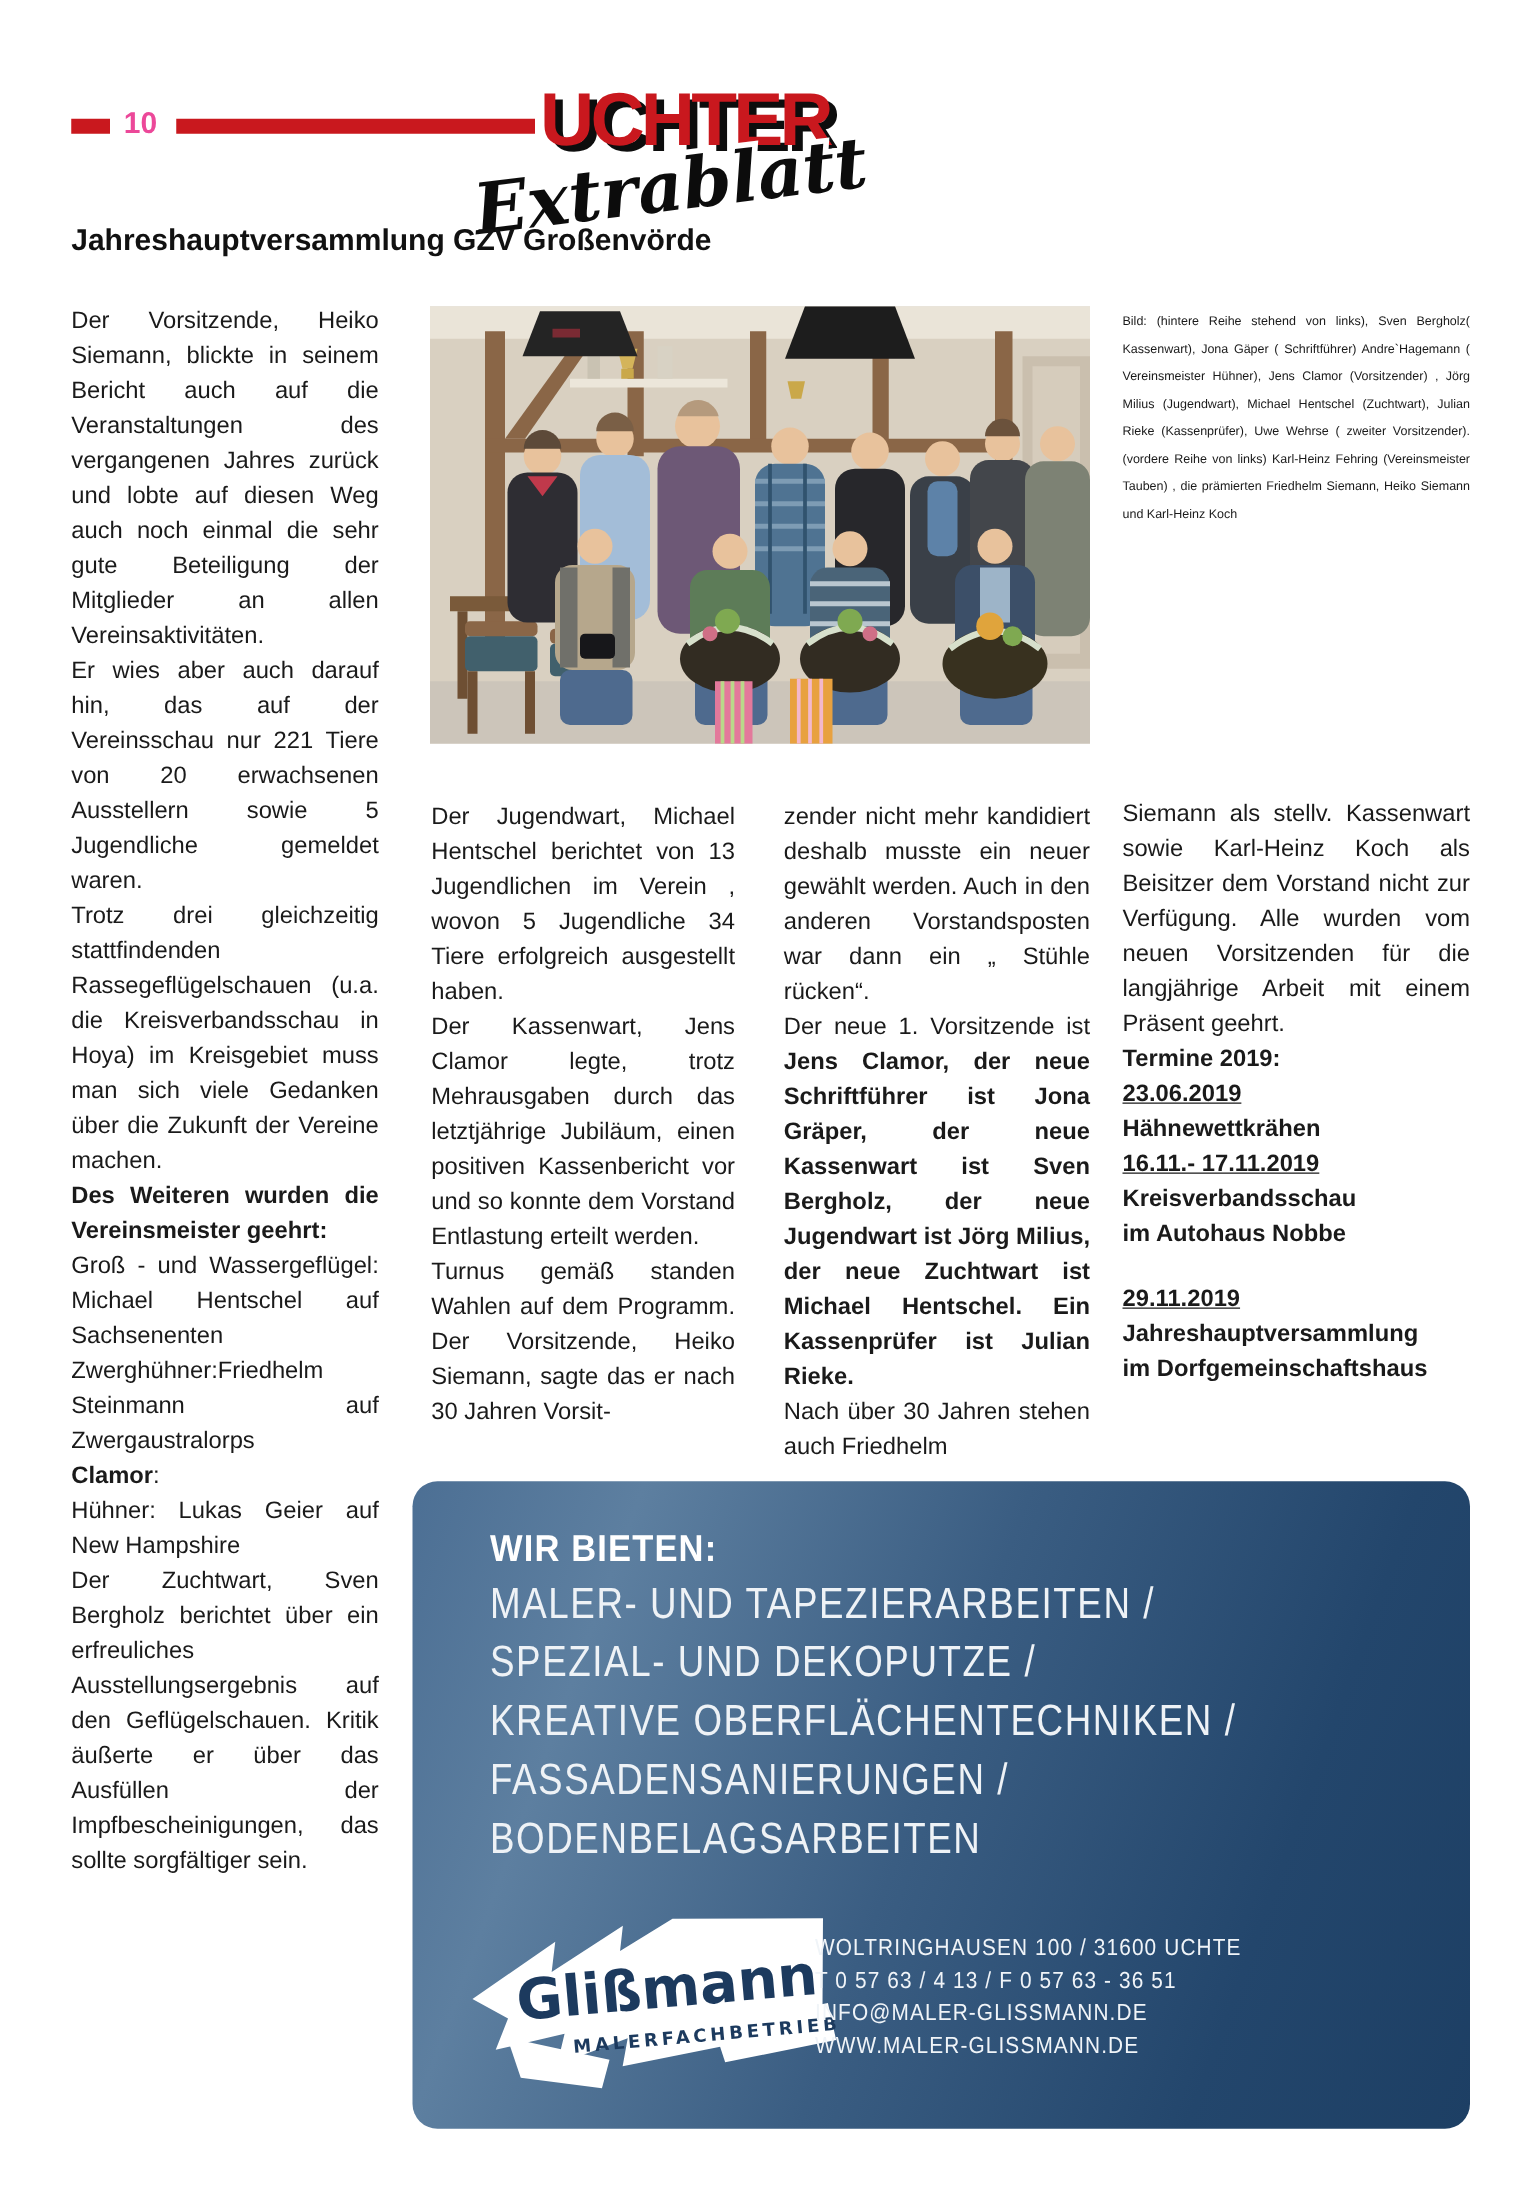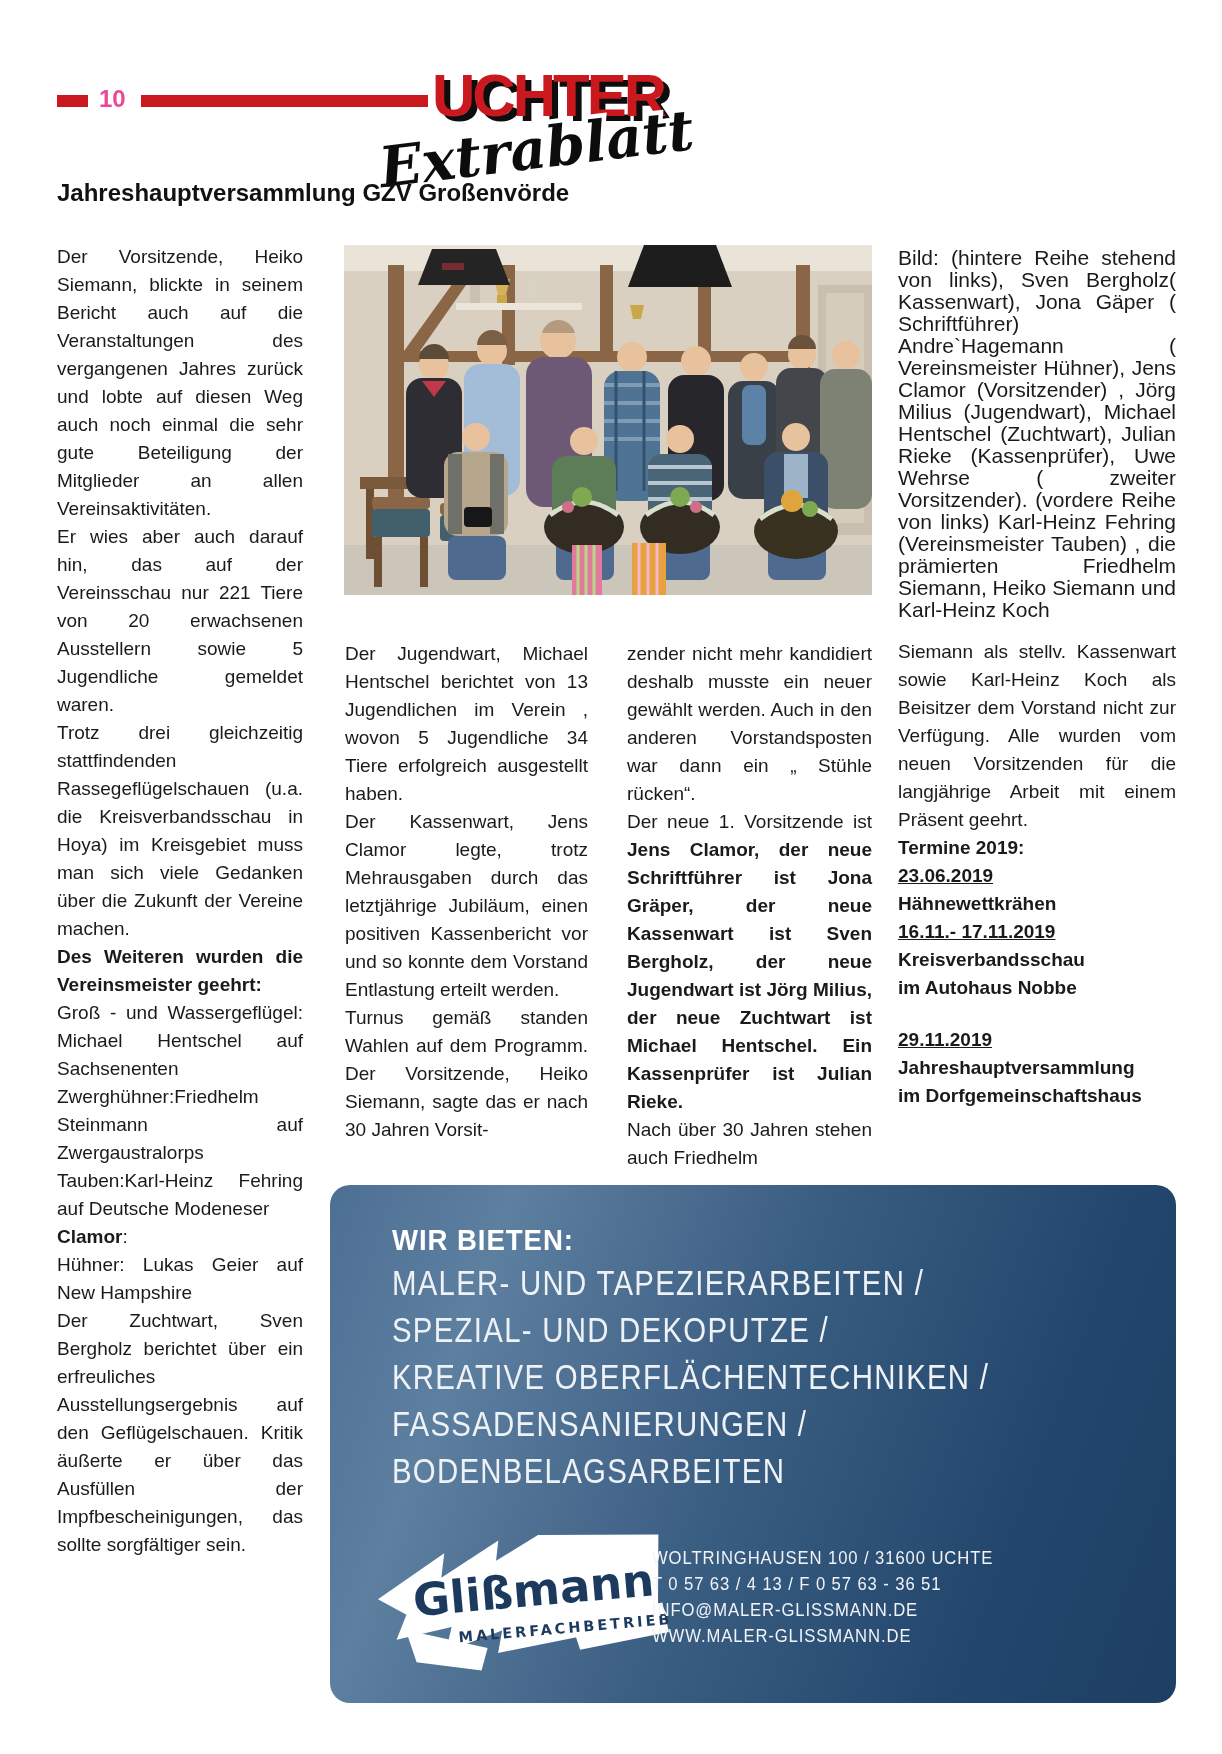--- a/index.html
+++ b/index.html
@@ -14,21 +14,21 @@
   .rule{background:#c9181e;height:12px;}
   .page-num{font-size:24px;font-weight:bold;color:#ec4899;}
 
   
   .headline{font-size:24px;font-weight:bold;color:#111;letter-spacing:0;}
 
   
   .col{font-size:19px;line-height:28px;text-align:justify;hyphens:auto;}
   .col p{margin:0;}
   .bold{font-weight:bold;}
-  .caption{font-size:21px;line-height:22px;text-align:justify;}
+  .caption{font-size:10px;line-height:22px;text-align:justify;}
 
   .termine-heading{font-weight:bold;margin:20px 0 22px 0;}
   .event{margin:0;font-weight:bold;}
   .event .date{text-decoration:underline;}
   .event.gap{margin-top:24px;}
 
   
   .ad{
     background:linear-gradient(110deg,#4c6f94 0%,#5d7fa0 18%,#3a5d82 48%,#23466c 78%,#1d3f64 100%);
   }
@@ -167,21 +167,20 @@
   </g>
 </svg>
 
 <div class="abs col" style="left:57px;top:243px;width:246px;">
   <p>Der Vorsitzende, Heiko Siemann, blickte in seinem Bericht auch auf die Veranstaltungen des vergangenen Jahres zurück und lobte auf diesen Weg auch noch einmal die sehr gute Beteiligung der Mitglieder an allen Vereinsaktivitäten.</p>
   <p>Er wies aber auch darauf hin, das auf der Vereinsschau nur 221 Tiere von 20 erwachsenen Ausstellern sowie 5 Jugendliche gemeldet waren.</p>
   <p>Trotz drei gleichzeitig stattfindenden Rassegeflügelschauen (u.a. die Kreisverbandsschau in Hoya) im Kreisgebiet muss man sich viele Gedanken über die Zukunft der Vereine machen.</p>
   <p class="bold">Des Weiteren wurden die Vereinsmeister geehrt:</p>
   <p>Groß - und Wassergeflügel: Michael Hentschel auf Sachsenenten</p>
   <p>Zwerghühner:Friedhelm Steinmann auf Zwergaustralorps</p>
-  <p>Tauben:Karl-Heinz Fehring auf Deutsche Modeneser</p>
   <p><span class="bold">Clamor</span><span>:</span></p>
   <p>Hühner: Lukas Geier auf New Hampshire</p>
   <p>Der Zuchtwart, Sven Bergholz berichtet über ein erfreuliches Ausstellungsergebnis auf den Geflügelschauen. Kritik äußerte er über das Ausfüllen der Impfbescheinigungen, das sollte sorgfältiger sein.</p>
 </div>
 
 <div class="abs col" style="left:345px;top:640px;width:243px;">
   <p>Der Jugendwart, Michael Hentschel berichtet von 13 Jugendlichen im Verein , wovon 5 Jugendliche 34 Tiere erfolgreich ausgestellt haben.</p>
   <p>Der Kassenwart, Jens Clamor legte, trotz Mehrausgaben durch das letztjährige Jubiläum, einen positiven Kassenbericht vor und so konnte dem Vorstand Entlastung erteilt werden.</p>
   <p>Turnus gemäß standen Wahlen auf dem Programm. Der Vorsitzende, Heiko Siemann, sagte das er nach 30 Jahren Vorsit-</p>
 </div>

